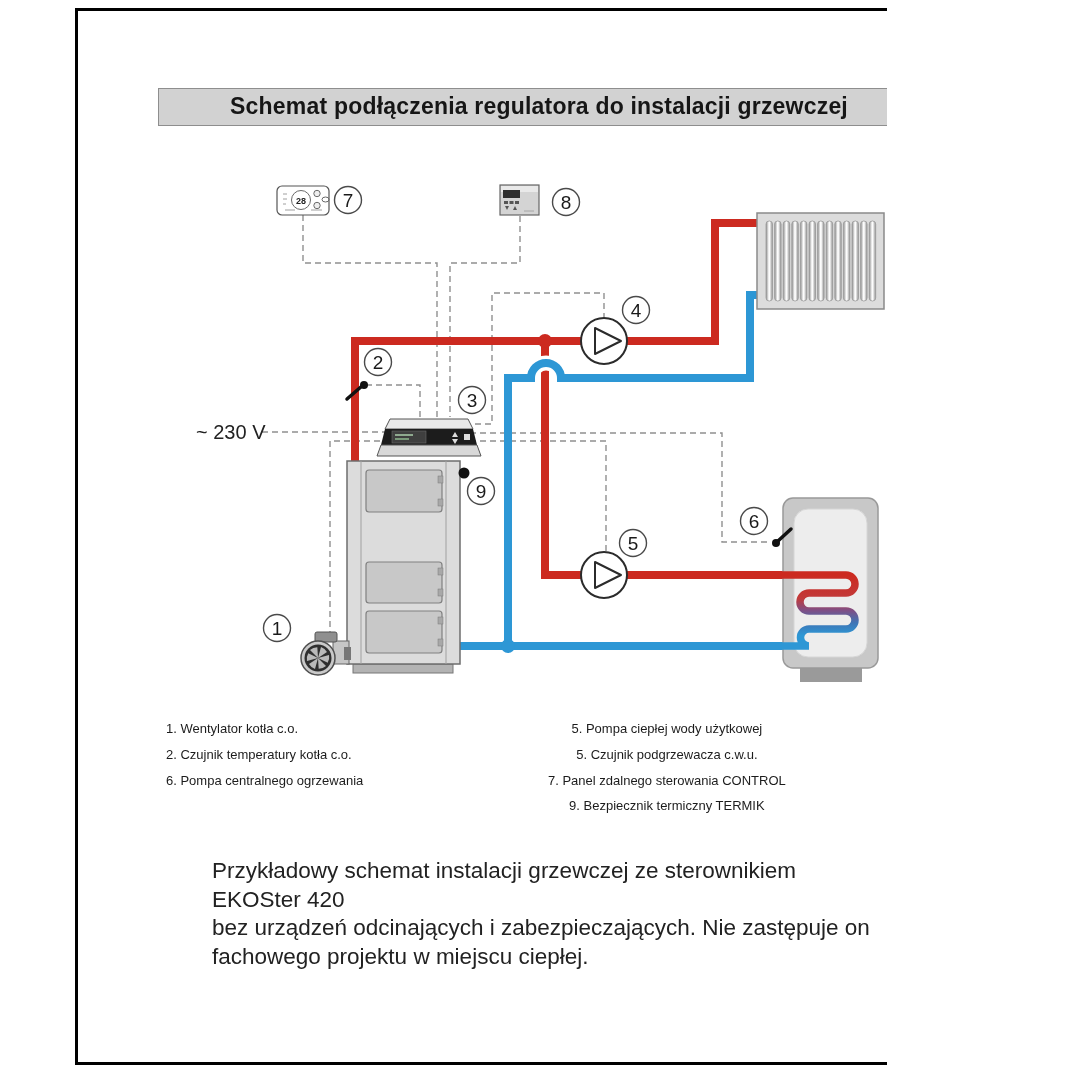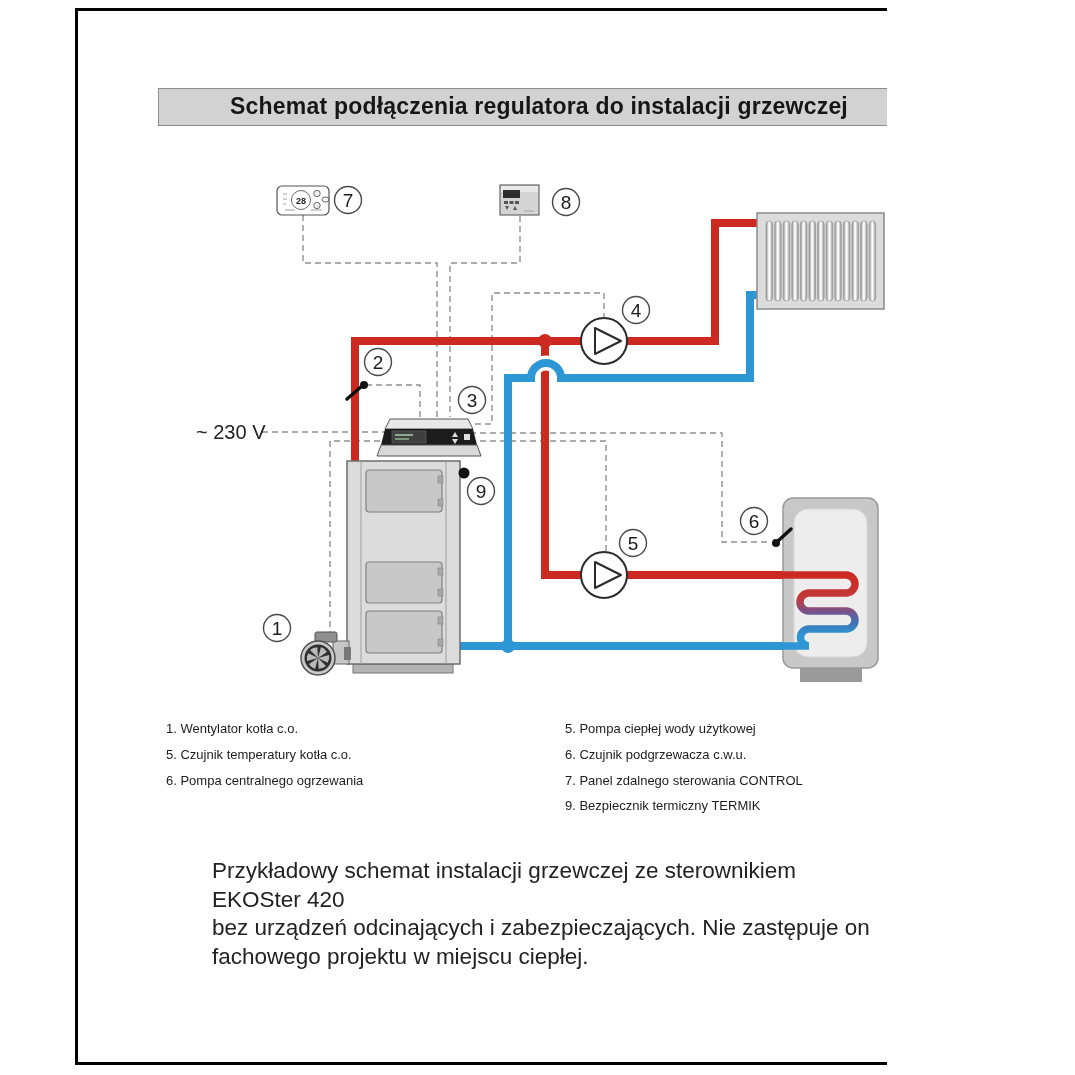--- a/index.html
+++ b/index.html
@@ -7,21 +7,21 @@
         font-family:"Liberation Sans",sans-serif;color:#1a1a1a;overflow:hidden;}
   .frame{position:absolute;left:75px;top:8px;width:989px;height:1057px;
          border:3px solid #000;box-sizing:border-box;background:#fff;}
   .title-bar{position:absolute;left:158px;top:88px;width:762px;height:38px;
              background:#d2d2d2;border:1px solid #8e8e8e;box-sizing:border-box;
              font-size:23px;font-weight:bold;text-align:center;line-height:35px;
              color:#161616;letter-spacing:.2px;}
   .diagram-svg{position:absolute;left:0;top:0;width:1075px;height:1075px;}
   .legend{position:absolute;top:716px;font-size:13px;line-height:25.8px;color:#1c1c1c;}
   .legend.left{left:166px;}
-  .legend.right{left:565px;}
+  .legend.right{left:548px;text-align:center;}
   .footnote{position:absolute;left:166px;top:857px;font-size:22.5px;line-height:28.6px;color:#222;margin-left:46px;}
 </style>
 </head>
 <body>
 
 <div class="page">
   <div class="frame"></div>
 
   <div class="title-bar">Schemat podłączenia regulatora do instalacji grzewczej</div>
 
@@ -228,26 +228,26 @@
         </g>
       <g>
         <circle cx="481" cy="491" r="13.5" fill="#ffffff" stroke="#4a4a4a" stroke-width="1.4"></circle>
         <text x="481" y="497.5">9</text>
         </g>
     </g>
   </svg>
 
   <div class="legend left">
     <div>1. Wentylator kotła c.o.</div>
-    <div>5. Czujnik temperatury kotła c.o.</div>
+    <div>2. Czujnik temperatury kotła c.o.</div>
     <div>6. Pompa centralnego ogrzewania</div>
   </div>
   <div class="legend right">
     <div>5. Pompa ciepłej wody użytkowej</div>
-    <div>6. Czujnik podgrzewacza c.w.u.</div>
+    <div>5. Czujnik podgrzewacza c.w.u.</div>
     <div>7. Panel zdalnego sterowania CONTROL</div>
     <div>9. Bezpiecznik termiczny TERMIK</div>
   </div>
 
   <div class="footnote">
     <div>Przykładowy schemat instalacji grzewczej ze sterownikiem EKOSter 420</div>
     <div>bez urządzeń odcinających i zabezpieczających. Nie zastępuje on</div>
     <div>fachowego projektu w miejscu ciepłej.</div>
   </div>
 </div>

